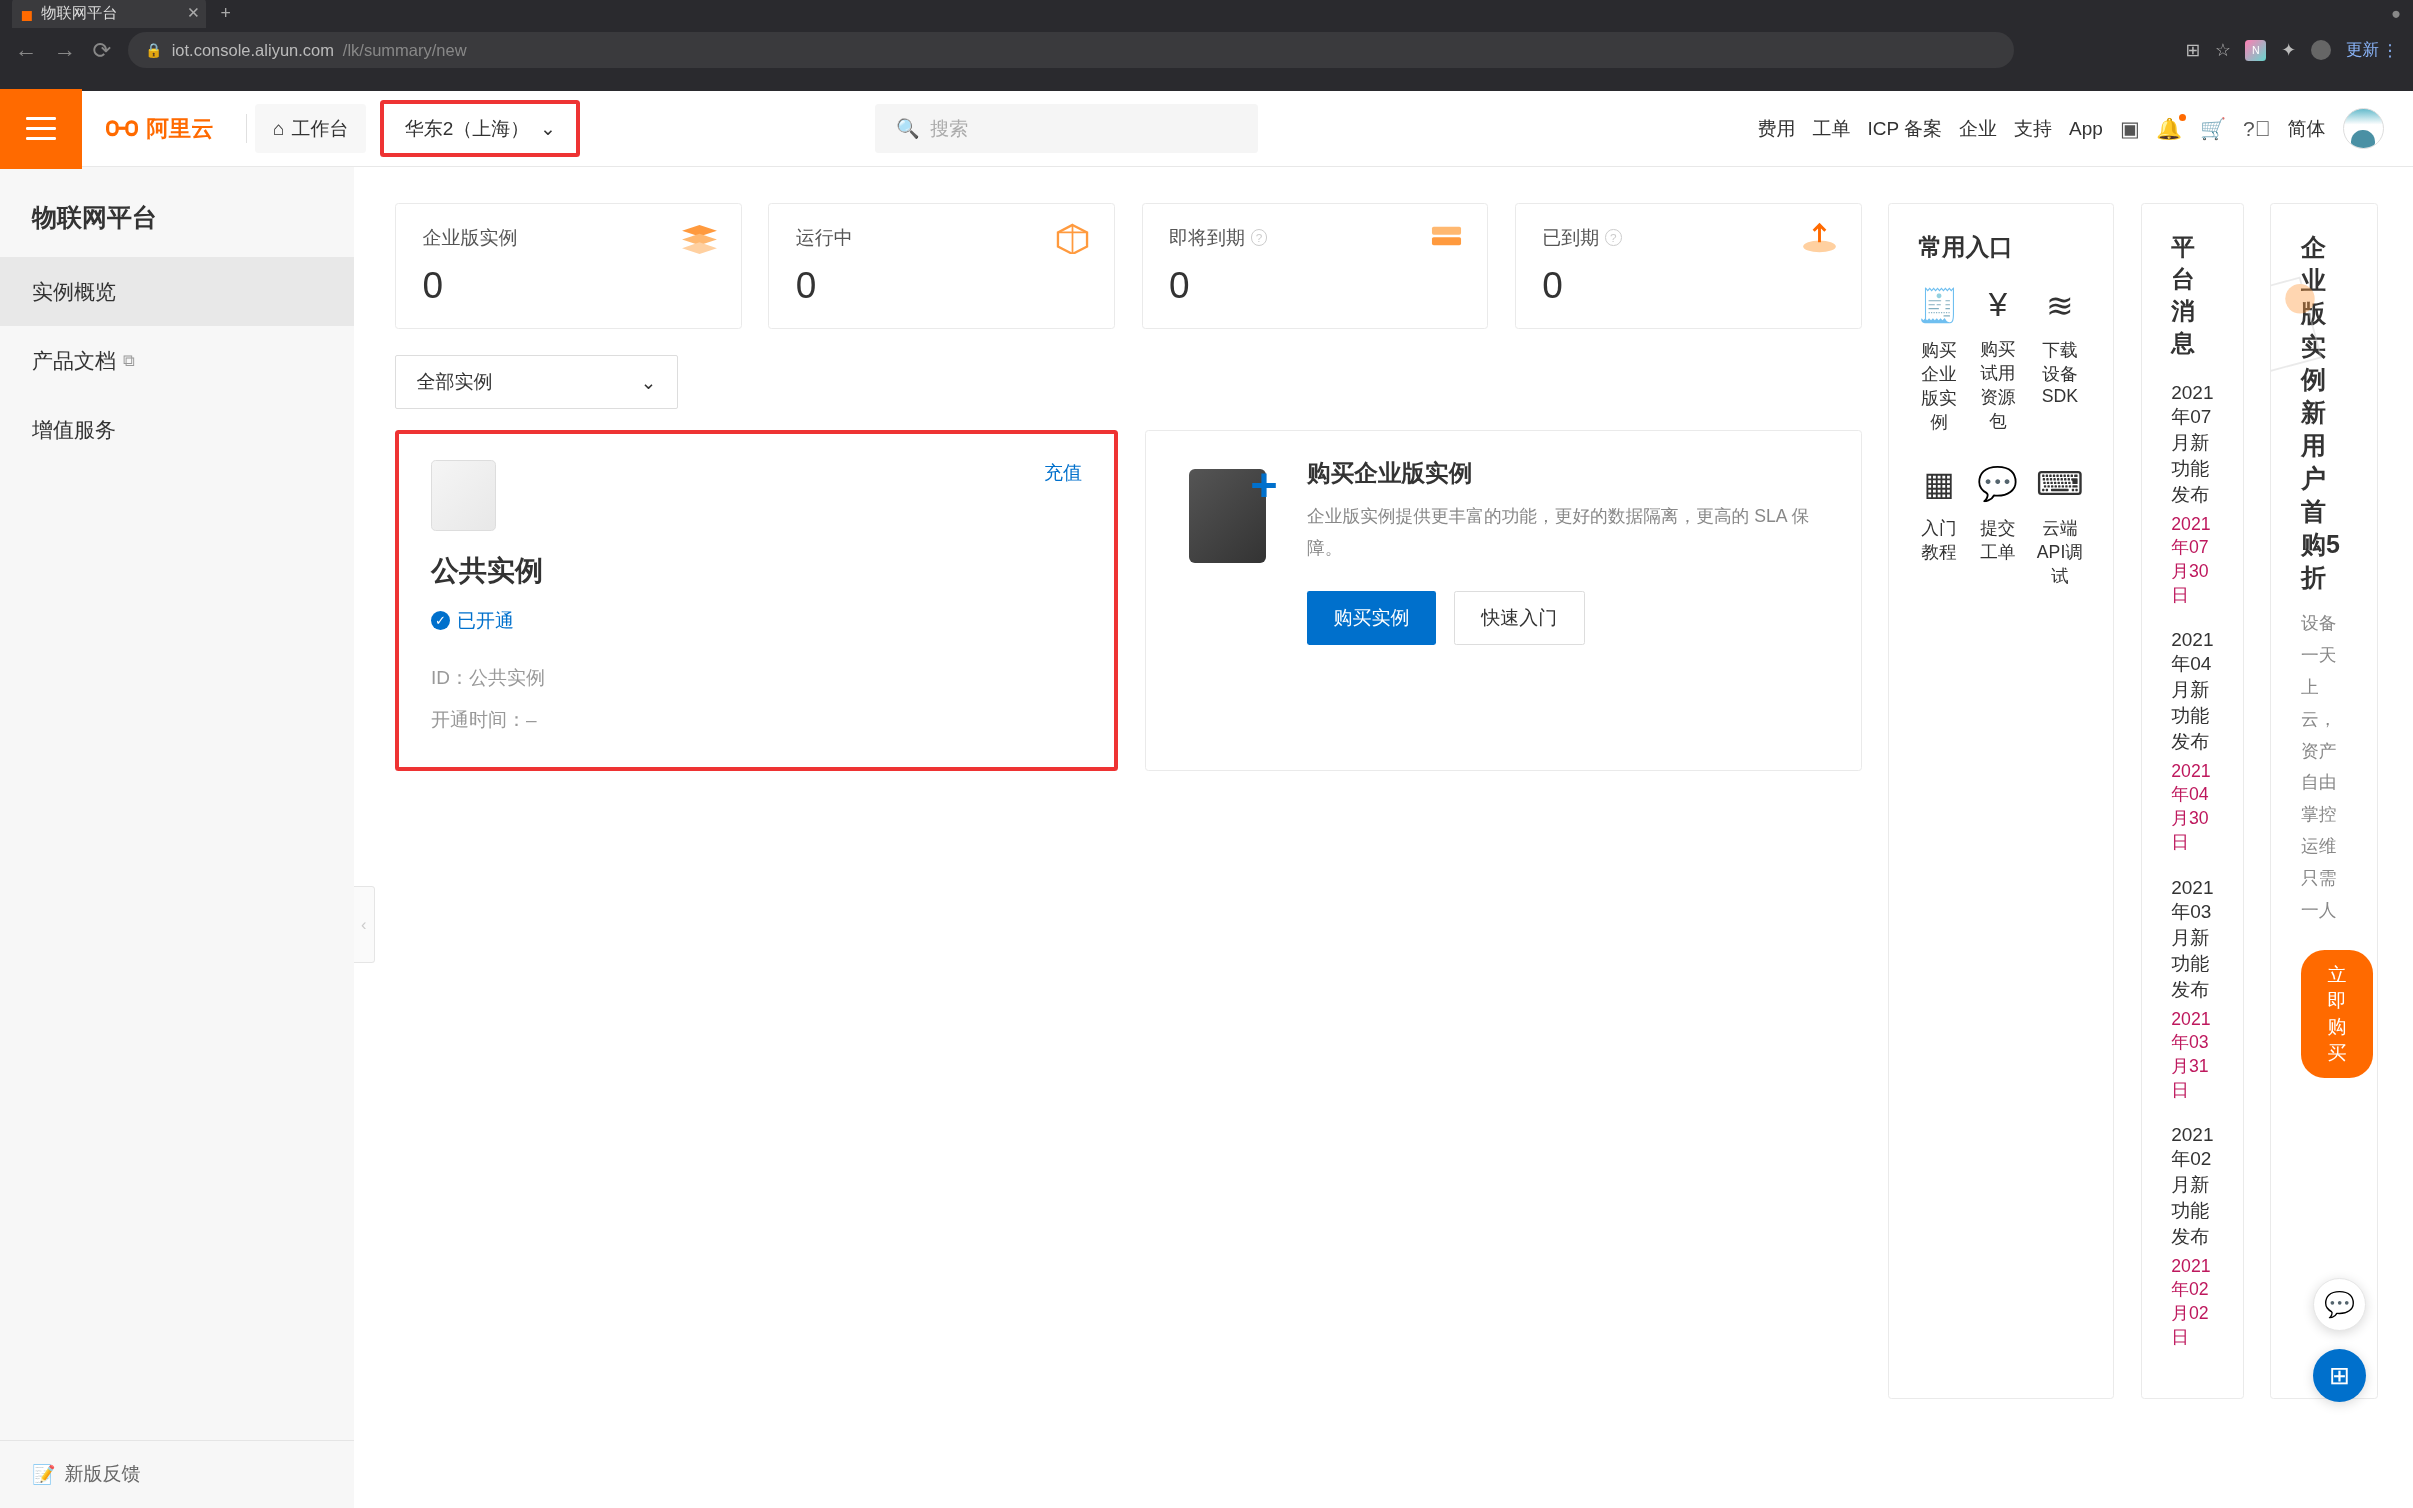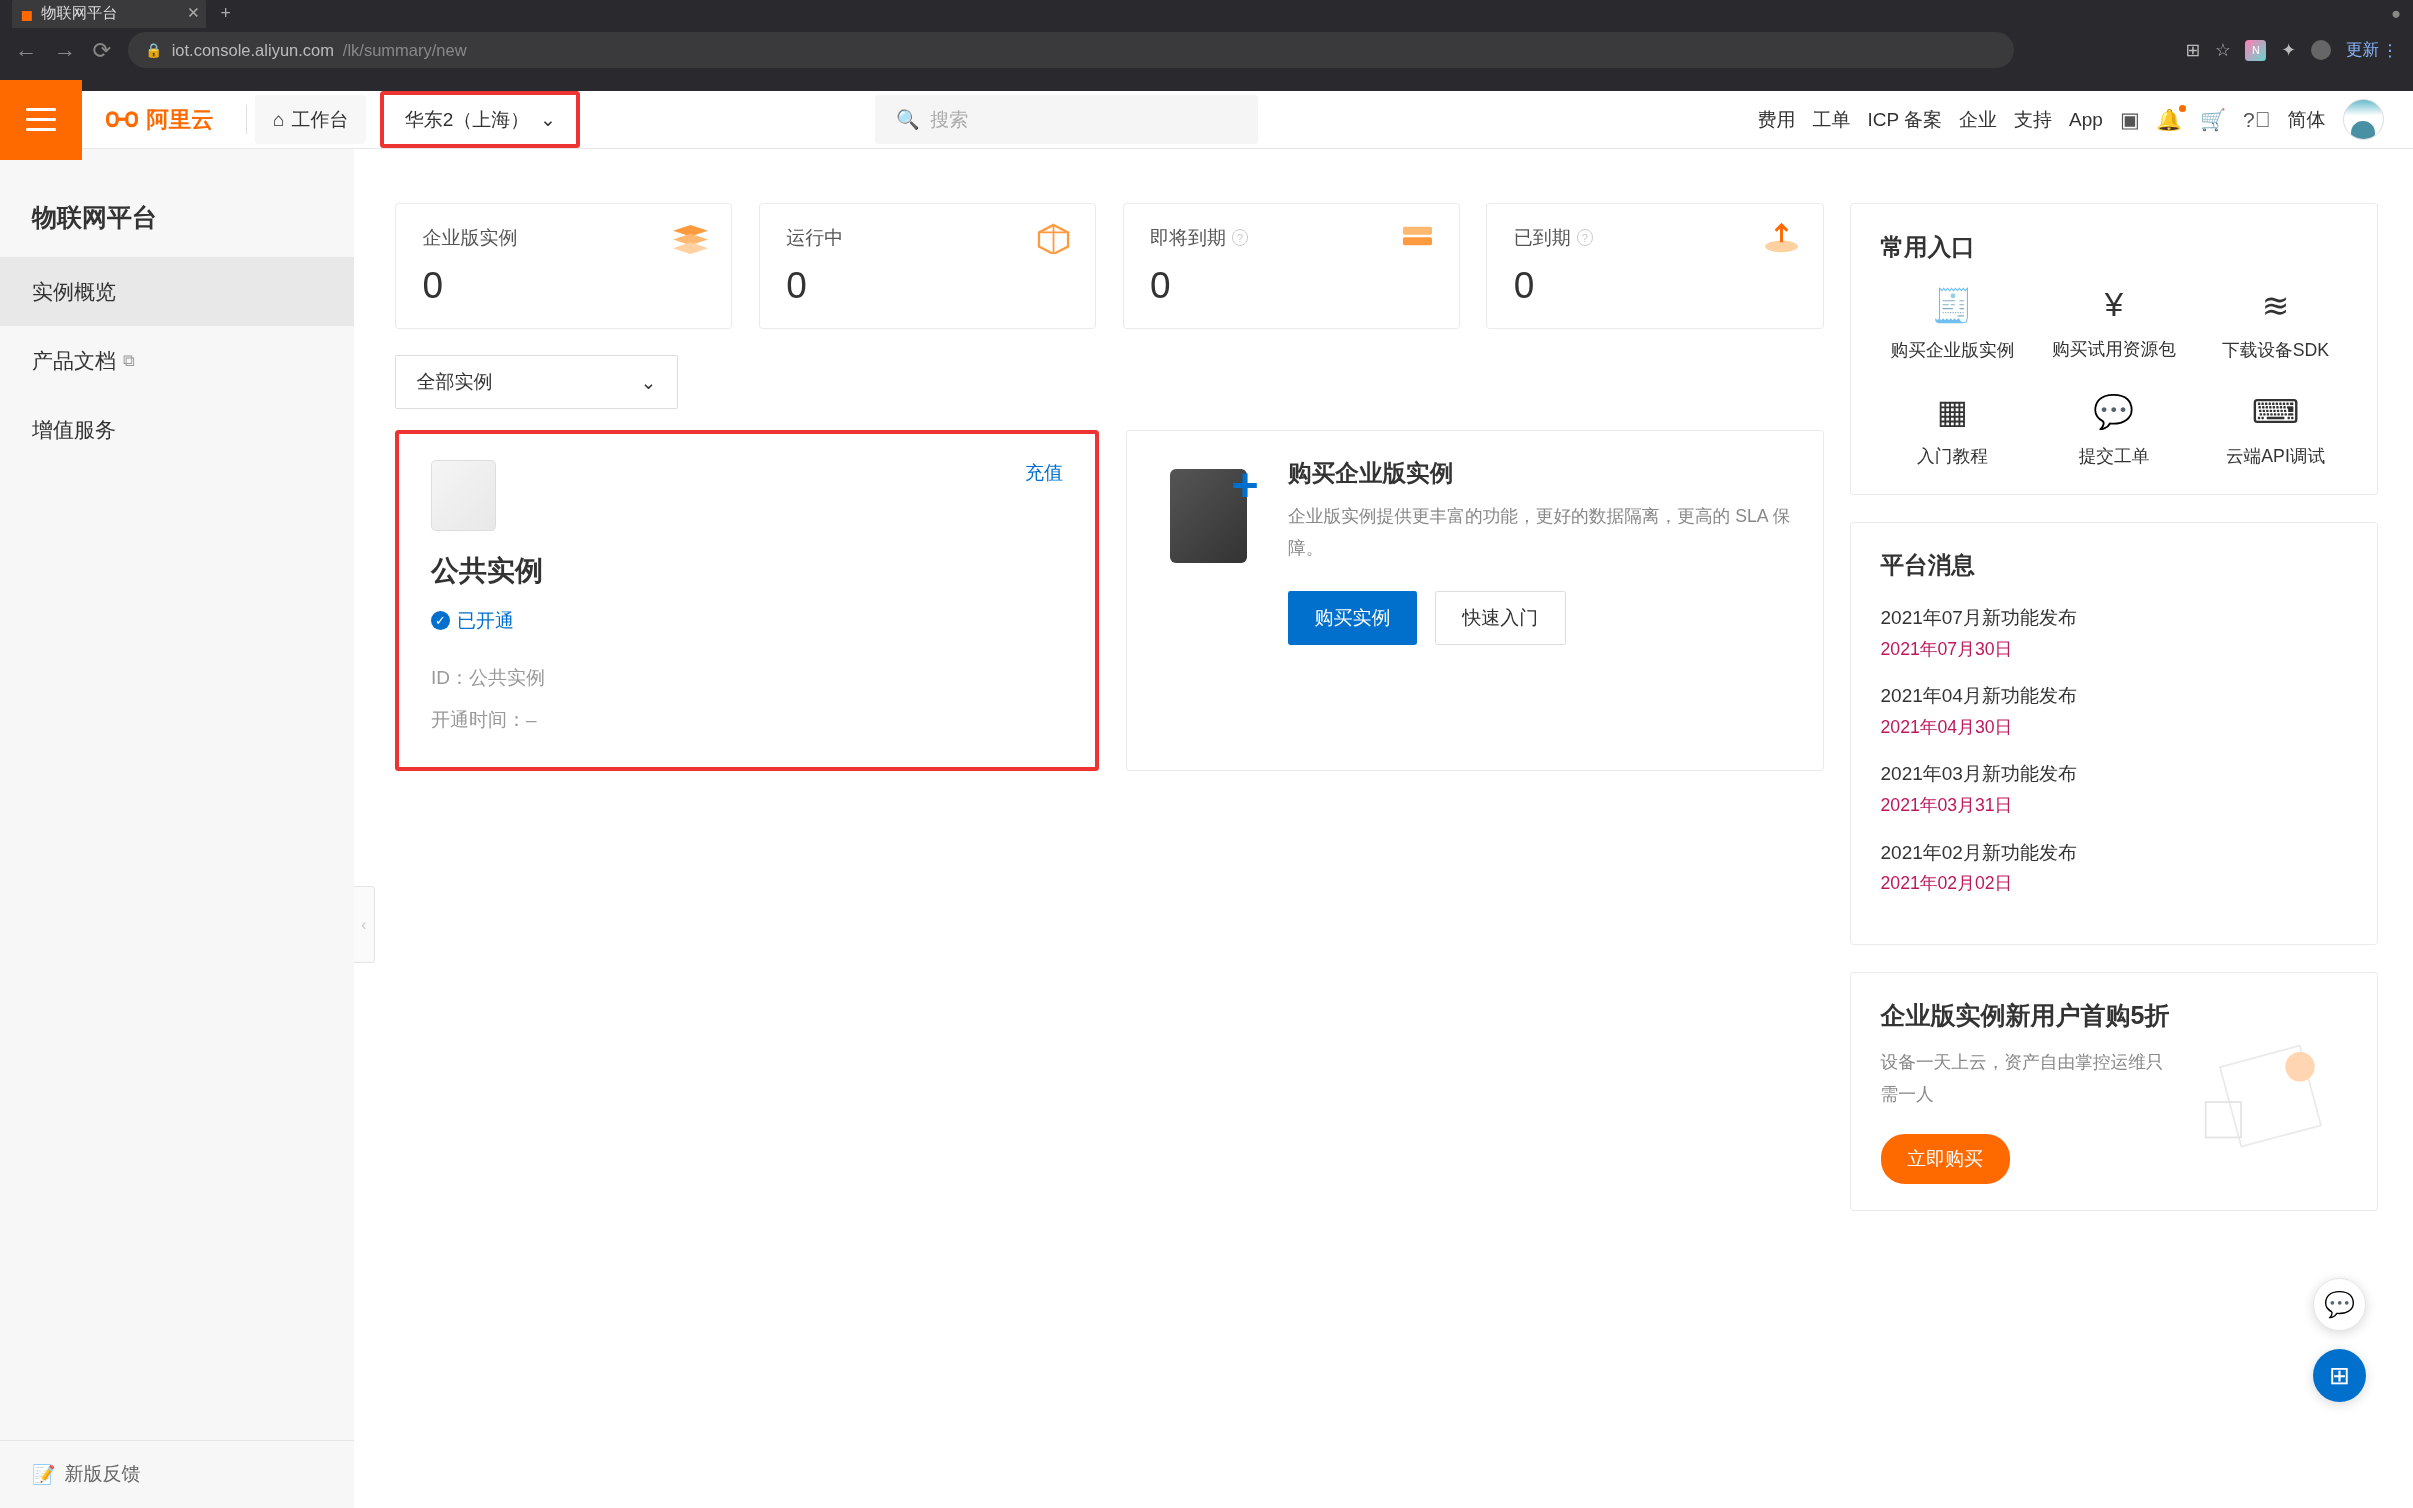--- a/index.html
+++ b/index.html
@@ -17,21 +17,21 @@
 .lock-icon{color:#aaa;font-size:14px}
 .url-text{color:#bbb;font-size:16.5px}
 .url-path{color:#888}
 .addr-right{display:flex;align-items:center;gap:14.7px;margin-left:auto}
 .addr-icon{color:#bbb;font-size:17.7px}
 .ext-icon{width:21px;height:21px;border-radius:3.5px;background:linear-gradient(135deg,#ff7eb3,#65d6ce);display:flex;align-items:center;justify-content:center;font-size:10.6px;color:#fff}
 .update-btn{color:#8ab4f8;font-size:16.5px;display:flex;align-items:center;gap:2.9px}
 .avatar-small{width:20.6px;height:20.6px;border-radius:50%;background:#666}
 
 .app{display:flex;height:calc(1508px - 91px);background:#fff}
-.topbar{position:absolute;top:91px;left:0;right:0;height:58px;background:#fff;border-bottom:0.6px solid #e8e8e8;display:flex;align-items:center;z-index:10}
+.topbar{position:absolute;top:91px;left:0;right:0;height:76px;background:#fff;border-bottom:0.6px solid #e8e8e8;display:flex;align-items:center;z-index:10}
 .hamburger{width:82px;height:80px;background:#ff6a00;display:flex;align-items:center;justify-content:center;cursor:pointer}
 .hamburger-lines{width:29.5px;height:22.4px;display:flex;flex-direction:column;justify-content:space-between}
 .hamburger-lines span{height:2.9px;background:#fff;border-radius:1.2px}
 .logo{display:flex;align-items:center;gap:8.8px;padding:0 23.6px;color:#ff6a00;font-size:22.4px;font-weight:600}
 .logo-icon{width:32px;height:26.5px}
 .logo-divider{width:0.6px;height:29.5px;background:#e0e0e0;margin:0 8.8px}
 .workspace-btn{display:flex;align-items:center;gap:7px;padding:11.8px 17.7px;background:#f7f7f7;border-radius:3.5px;font-size:19px;color:#333;margin-right:14px}
 .region-btn{display:flex;align-items:center;gap:10.6px;padding:11.8px 20.6px;border:4.7px solid #e33;border-radius:3.5px;font-size:19px;color:#333}
 .search-box{margin-left:295px;display:flex;align-items:center;gap:10.6px;background:#f5f5f5;border-radius:3.5px;padding:13px 20.6px;width:383px}
 .search-icon{color:#999;font-size:19px}
@@ -50,21 +50,21 @@
 .sidebar-item{font-size:21px;color:#333;padding:20.6px 32px;cursor:pointer;display:flex;align-items:center;gap:7px}
 .sidebar-item.active{background:#e8e8e8}
 .ext-link-icon{color:#999;font-size:16.5px}
 .sidebar-footer{margin-top:auto;padding:20.6px 32px;border-top:0.6px solid #e5e5e5;display:flex;align-items:center;gap:8.8px;color:#666;font-size:19px}
 
 .main{flex:1;padding:32px 35px 32px 41px;padding-top:112px;position:relative;overflow-y:auto}
 .collapse-handle{position:absolute;left:0;top:795px;width:20.6px;height:77px;background:#fafafa;border:0.6px solid #e5e5e5;border-left:none;display:flex;align-items:center;justify-content:center;color:#ccc;font-size:16.5px;cursor:pointer;border-radius:0 3.5px 3.5px 0}
 
 .content-row{display:flex;gap:26.5px}
 .content-left{flex:1}
-.right-col{width:528px;display:flex;flex-direction:column;gap:26.5px}
+.right-col{width:490px;display:flex;gap:26.5px}
 
 .stats-row{display:flex;gap:26.5px;margin-bottom:26.5px}
 .stat-card{background:#fff;border:0.6px solid #eaeaea;border-radius:3.5px;padding:20.6px 26.5px;flex:1;position:relative}
 .stat-label{font-size:19px;color:#555;margin-bottom:14.7px;display:flex;align-items:center;gap:5.9px}
 .help-icon{width:16.5px;height:16.5px;border-radius:50%;border:1.2px solid #ccc;color:#ccc;display:inline-flex;align-items:center;justify-content:center;font-size:11.8px}
 .stat-value{font-size:37px;color:#333;font-weight:400}
 .stat-icon{position:absolute;top:17.7px;right:20.6px;width:41px;height:32px}
 
 .filter-row{margin-bottom:20.6px}
 .filter-select{display:inline-flex;align-items:center;justify-content:space-between;padding:13px 20.6px;border:0.6px solid #ddd;border-radius:2px;background:#fff;font-size:19px;color:#333;min-width:283px}

